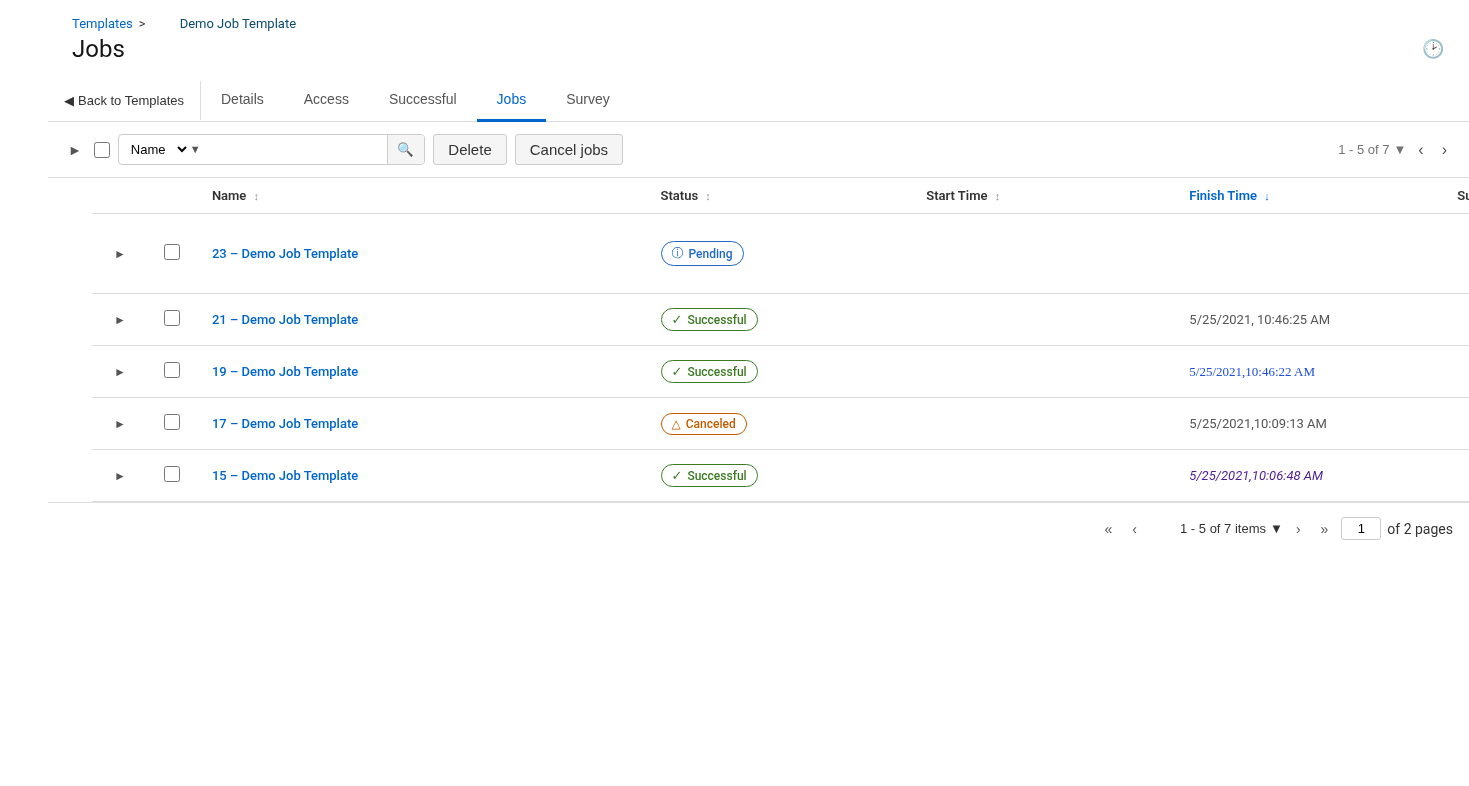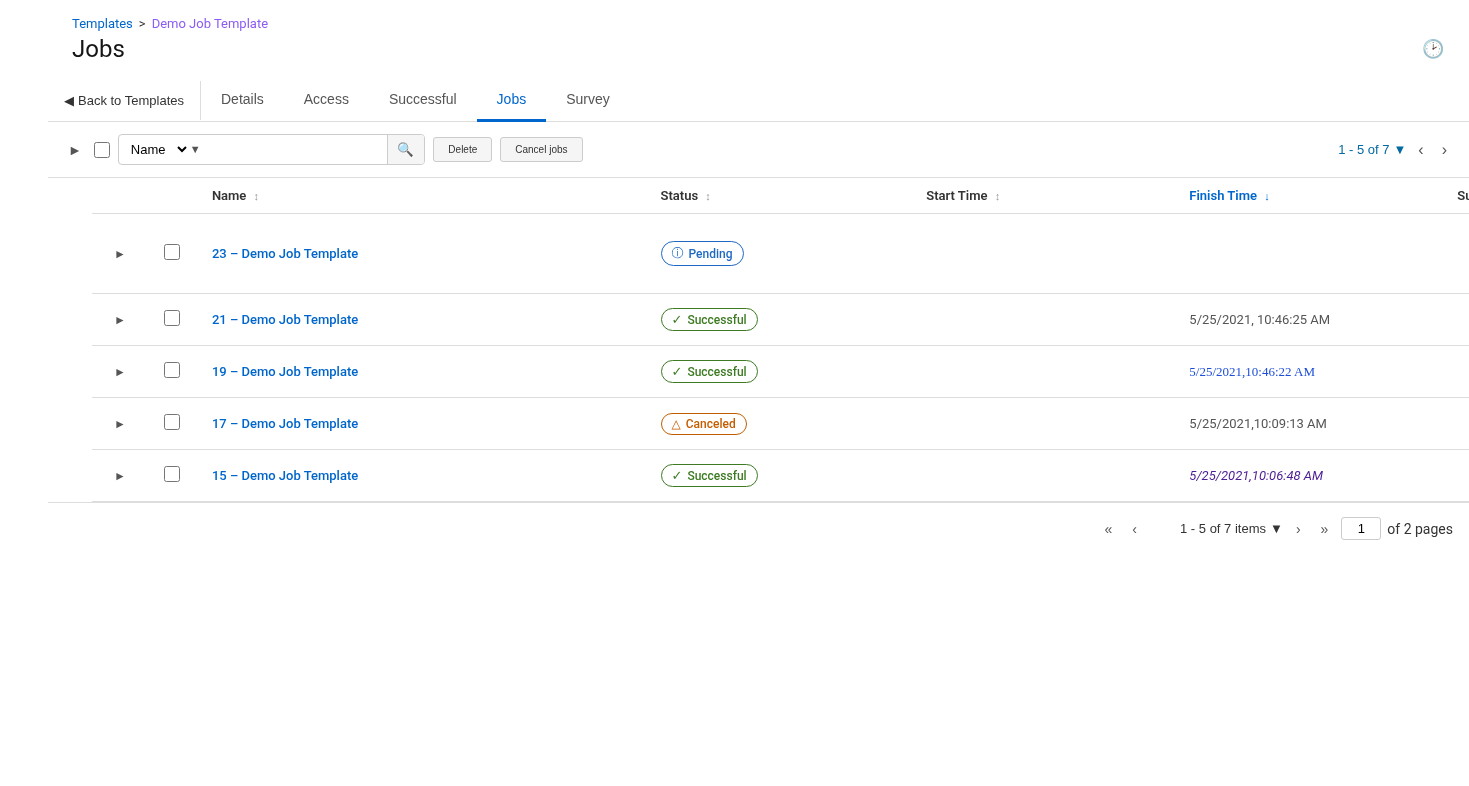--- a/index.html
+++ b/index.html
@@ -3,45 +3,45 @@
   <meta charset="utf-8">
   <style>
     * { box-sizing: border-box; margin: 0; padding: 0; }
     body { font-family: -apple-system, BlinkMacSystemFont, 'Segoe UI', Roboto, sans-serif; font-size: 14px; background: #f5f5f5; color: #333; }
 
     .page-wrapper { background: #fff; min-height: 786px; padding-left: 48px; }
 
     
     .breadcrumb { display: flex; align-items: center; gap: 6px; padding: 16px 24px 4px; font-size: 13px; }
     .breadcrumb a { color: #0066cc; text-decoration: none; }
-    .breadcrumb-current { color: #8b5cf6; }
+    .breadcrumb-current { color: #0c4a6e; margin-left: 28px; }
 
     
     .page-title { padding: 4px 24px 16px; font-size: 24px; font-weight: 400; color: #151515; }
     .history-btn { background: none; border: none; cursor: pointer; color: #666; font-size: 18px; }
 
     
     .nav-tabs { display: flex; align-items: center; border-bottom: 1px solid #ddd; padding: 0 0 0 0; background: #fff; }
     .nav-tab-back { display: flex; align-items: center; padding: 12px 16px; font-size: 13px; color: #333; cursor: pointer; border: none; background: none; border-right: 1px solid #ddd; }
     .nav-tab { padding: 12px 20px; font-size: 14px; color: #555; cursor: pointer; border: none; background: none; border-bottom: 3px solid transparent; margin-bottom: -1px; }
     .nav-tab.active { color: #0066cc; border-bottom: 3px solid #0066cc; font-weight: 500; }
 
     
     .toolbar { display: flex; align-items: center; padding: 12px 16px; gap: 8px; border-bottom: 1px solid #ddd; background: #fff; }
     .toolbar-expand { background: none; border: none; cursor: pointer; font-size: 14px; color: #555; padding: 4px; }
     .toolbar-checkbox { width: 16px; height: 16px; cursor: pointer; }
     .filter-select-wrap { display: flex; align-items: center; border: 1px solid #ccc; border-radius: 4px; overflow: hidden; background: #fff; }
     .filter-select { border: none; padding: 6px 8px; font-size: 13px; background: transparent; cursor: pointer; outline: none; }
     .filter-input { border: none; padding: 6px 8px; font-size: 13px; outline: none; width: 180px; }
     .search-btn { background: #f5f5f5; border: none; border-left: 1px solid #ccc; padding: 7px 10px; cursor: pointer; color: #555; }
-    .btn { padding: 6px 14px; font-size: 10px; border-radius: 3px; cursor: pointer; border: 1px solid #ccc; background: #f5f5f5; color: #333; }
+    .btn { padding: 6px 14px; font-size: 15px; border-radius: 3px; cursor: pointer; border: 1px solid #ccc; background: #f5f5f5; color: #333; }
     .spacer { flex: 1; }
     .pagination-info { display: flex; align-items: center; gap: 6px; font-size: 13px; color: #333; }
     .page-nav-btn { background: none; border: none; cursor: pointer; color: #555; font-size: 16px; padding: 2px 6px; }
-    .page-dropdown-btn { background: none; border: none; cursor: pointer; font-size: 13px; color: #0369a1; display: flex; align-items: flex-start; gap: 4px; }
+    .page-dropdown-btn { background: none; border: none; cursor: pointer; font-size: 13px; color: #737373; display: flex; align-items: flex-start; gap: 4px; }
 
     
     .table-wrap { background: #fff; }
     table { width: 100%; border-collapse: collapse; margin-left: 44px; }
     thead tr { border-bottom: 1px solid #ddd; }
     th { padding: 10px 16px; text-align: left; font-size: 13px; font-weight: 600; color: #333; white-space: nowrap; }
     th.sortable { cursor: pointer; }
     th.sorted { color: #0066cc; }
     th .sort-icon { margin-left: 4px; font-size: 11px; color: #999; }
     th .sort-icon.active { color: #0066cc; }

